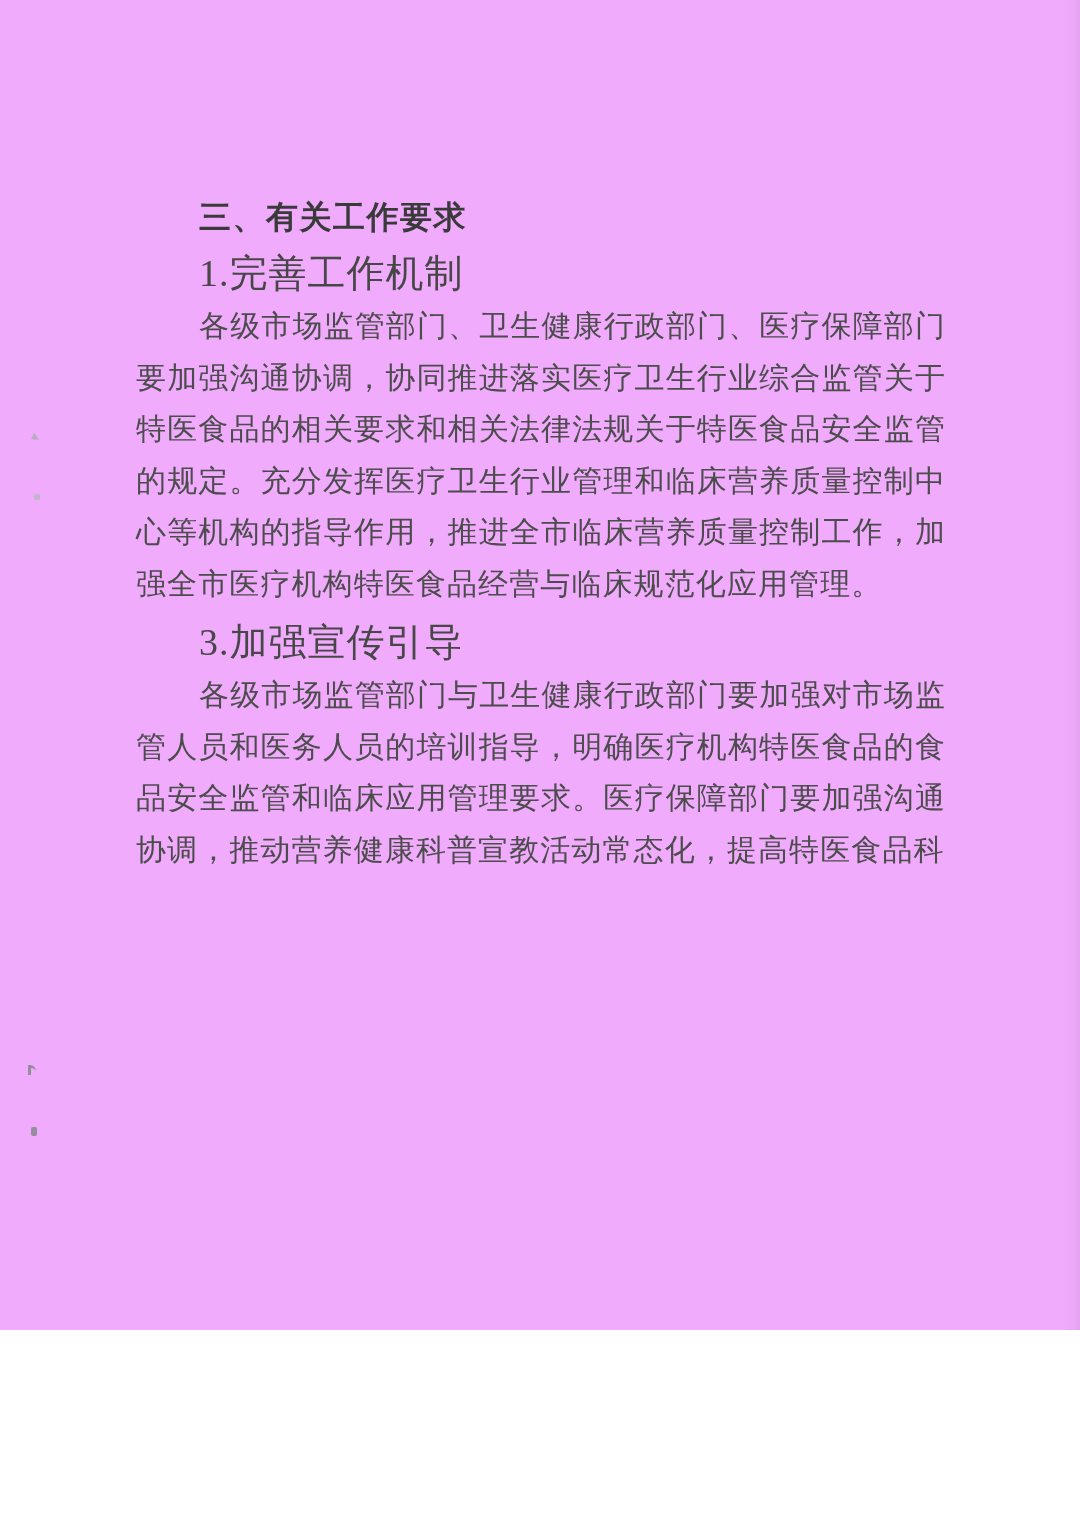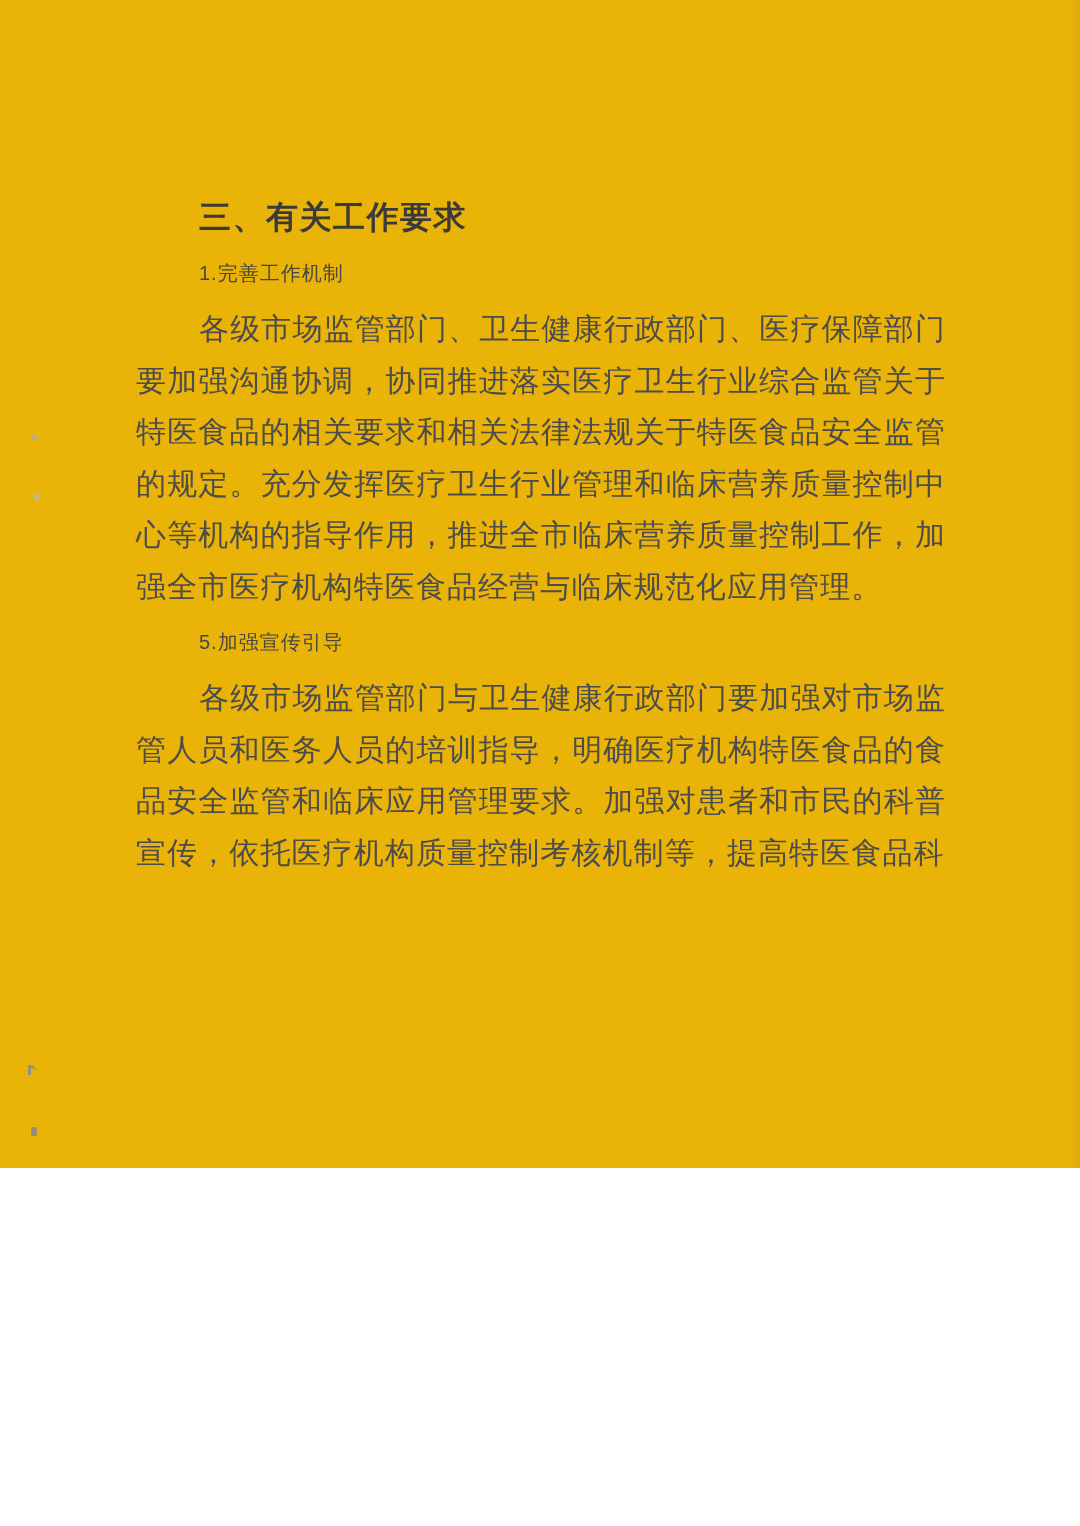--- a/index.html
+++ b/index.html
@@ -7,22 +7,22 @@
   html, body {
     width: 1080px;
     height: 1526px;
     background: #ffffff;
     font-family: "DejaVu Serif", "Liberation Serif", serif;
   }
 
   .sheet {
     position: relative;
     width: 1080px;
-    height: 1168px;
-    background: #eab308;
+    height: 1330px;
+    background: #f0abfc;
     overflow: hidden;
   }
 
   
   .edge-shade-right {
     position: absolute;
     top: 0;
     right: 0;
     width: 16px;
     height: 100%;
@@ -53,31 +53,31 @@
     font-weight: bold;
     font-size: 32px;
     line-height: 52px;
     letter-spacing: 1.5px;
     color: #3a3a3a;
     padding-left: 63px;
     margin-bottom: 2px;
   }
 
   .item-title {
-    font-family: Liberation Sans, sans-serif;
-    font-size: 20px;
+    font-family: Liberation Serif, serif;
+    font-size: 38px;
     line-height: 52px;
     letter-spacing: 1px;
     color: #474747;
     padding-left: 63px;
     margin: 4px 0;
   }
 
   .item-body {
-    font-family: Liberation Serif, serif;
+    font-family: Liberation Mono, monospace;
     font-size: 30px;
     line-height: 51.5px;
     letter-spacing: 1.1px;
     color: #4c4c4c;
     text-indent: 63px;
     text-align: justify;
     text-justify: inter-character;
     text-align-last: left;
   }
 
@@ -123,22 +123,22 @@
 
     <div>
       <div class="item-title">1.完善工作机制</div>
       <p class="item-body">各级市场监管部门、卫生健康行政部门、医疗保障部门要加强沟通协调，协同推进落实医疗卫生行业综合监管关于特医食品的相关要求和相关法律法规关于特医食品安全监管的规定。充分发挥医疗卫生行业管理和临床营养质量控制中心等机构的指导作用，推进全市临床营养质量控制工作，加强全市医疗机构特医食品经营与临床规范化应用管理。</p>
     </div>
 
     <div>
     </div>
 
     <div>
-      <div class="item-title">5.加强宣传引导</div>
-      <p class="item-body">各级市场监管部门与卫生健康行政部门要加强对市场监管人员和医务人员的培训指导，明确医疗机构特医食品的食品安全监管和临床应用管理要求。加强对患者和市民的科普宣传，依托医疗机构质量控制考核机制等，提高特医食品科</p>
+      <div class="item-title">3.加强宣传引导</div>
+      <p class="item-body">各级市场监管部门与卫生健康行政部门要加强对市场监管人员和医务人员的培训指导，明确医疗机构特医食品的食品安全监管和临床应用管理要求。医疗保障部门要加强沟通协调，推动营养健康科普宣教活动常态化，提高特医食品科</p>
     </div>
 
   </div>
 
   <div class="speck speck-1"></div>
   <div class="speck speck-2"></div>
   <div class="speck speck-3"></div>
   <div class="speck speck-4"></div>
 
   <div class="scan-band"></div>

